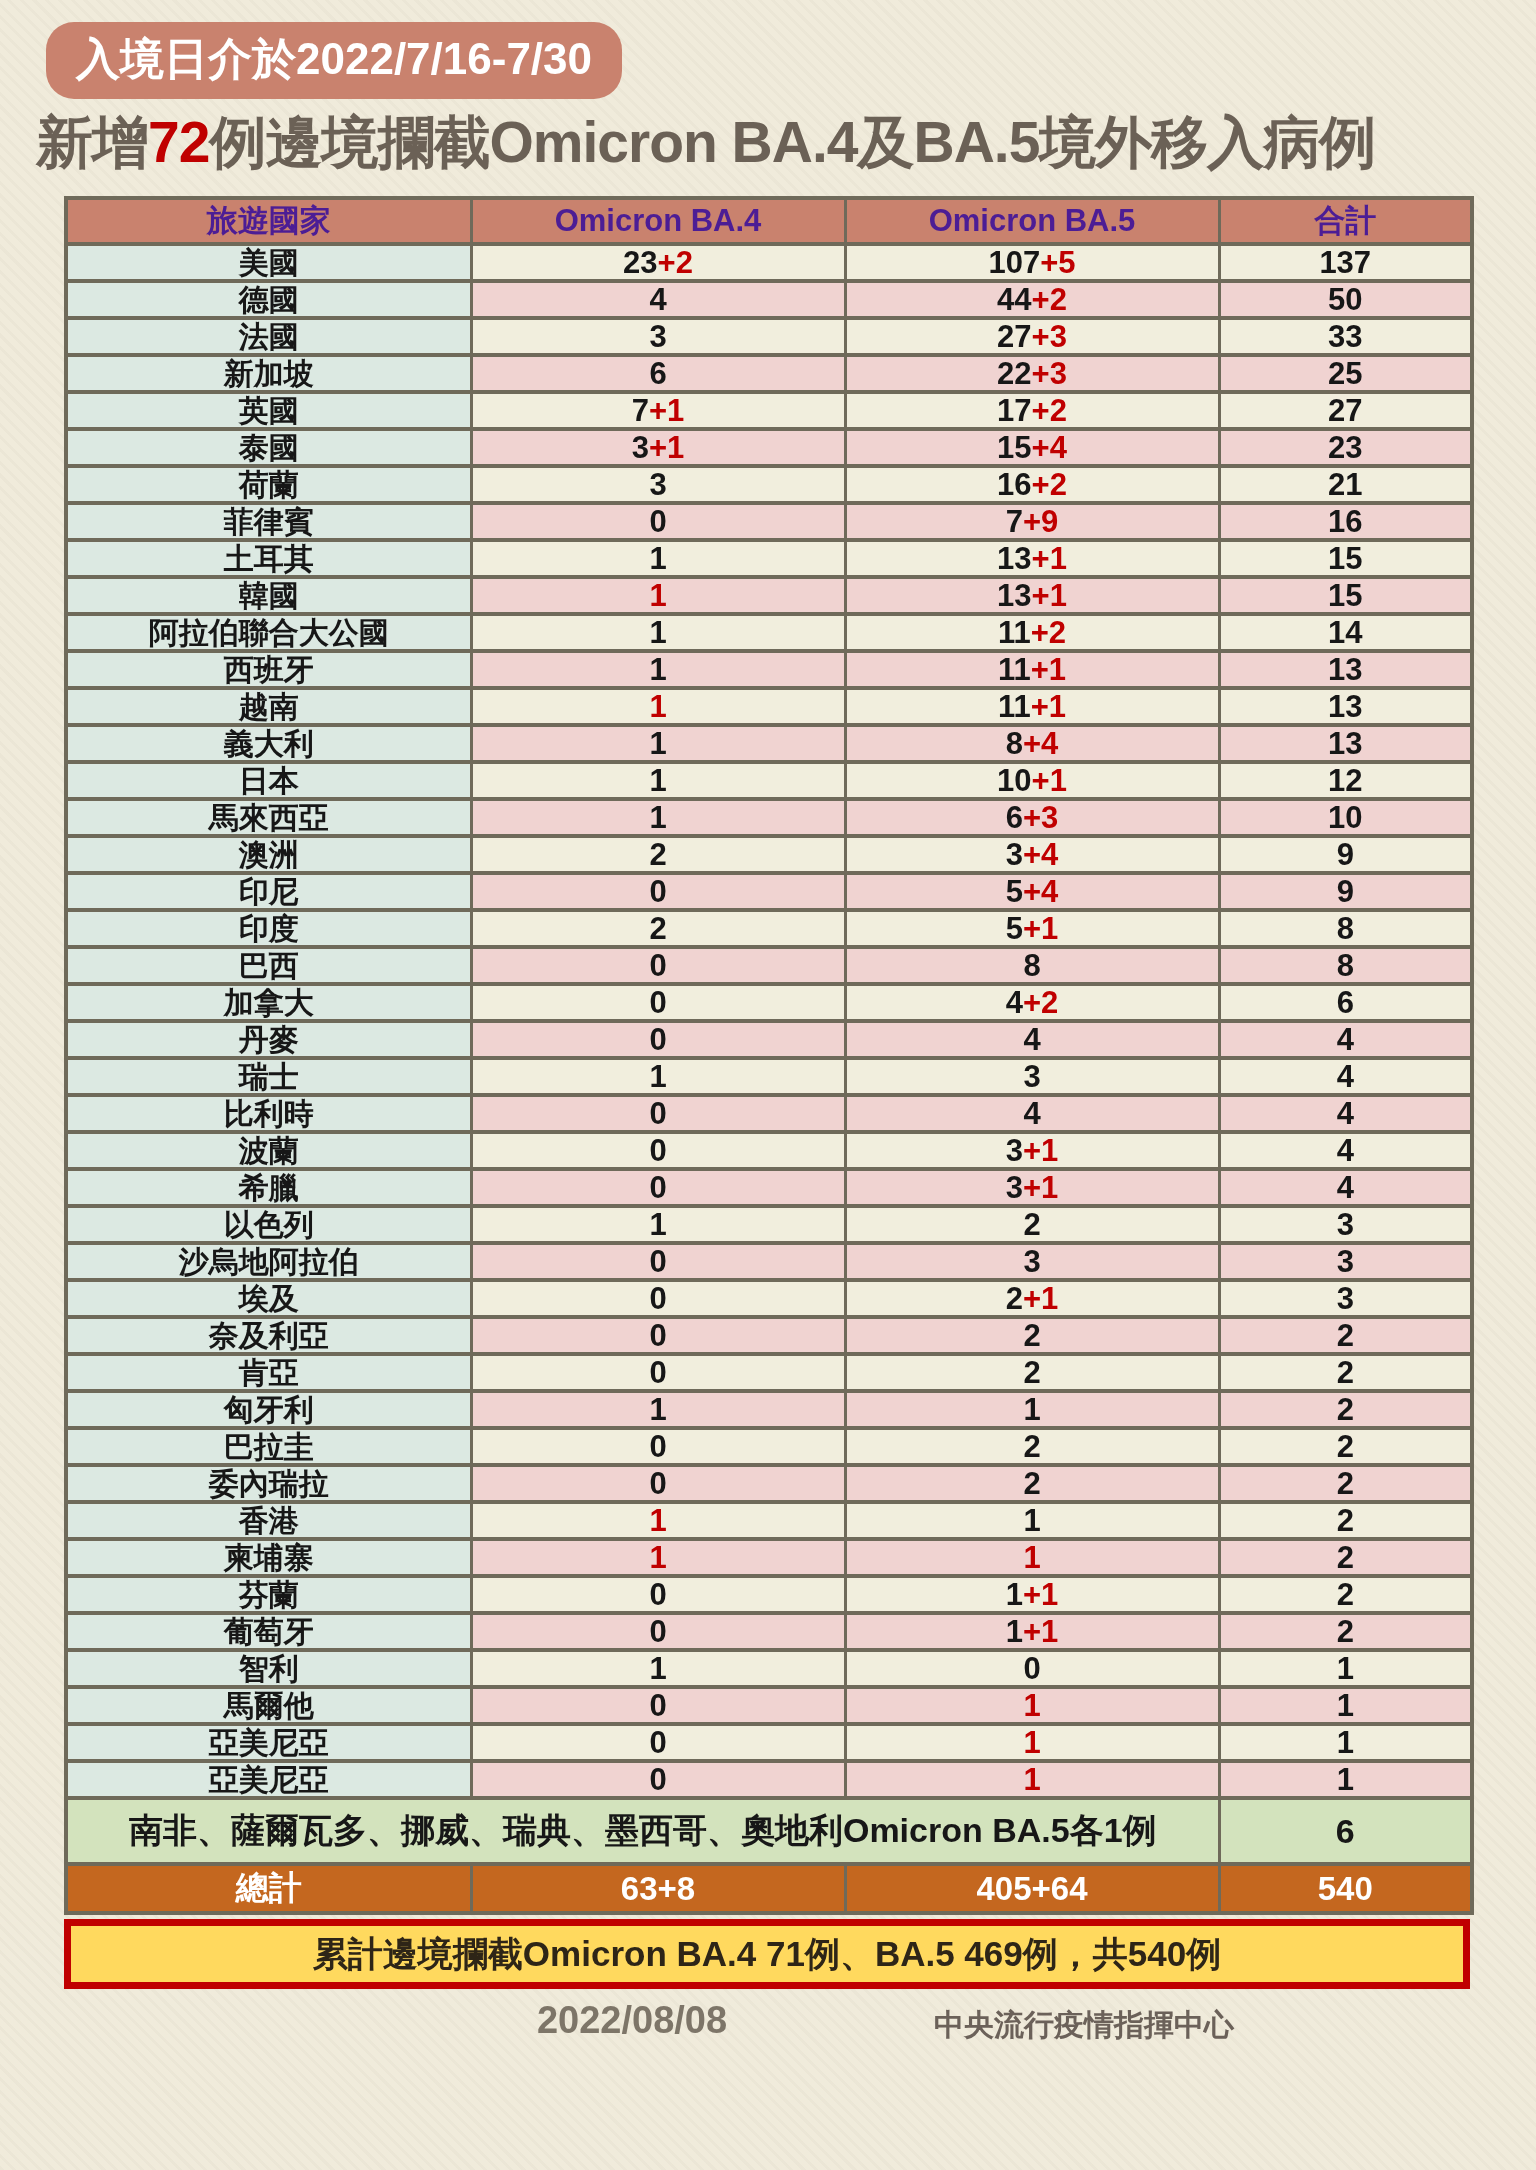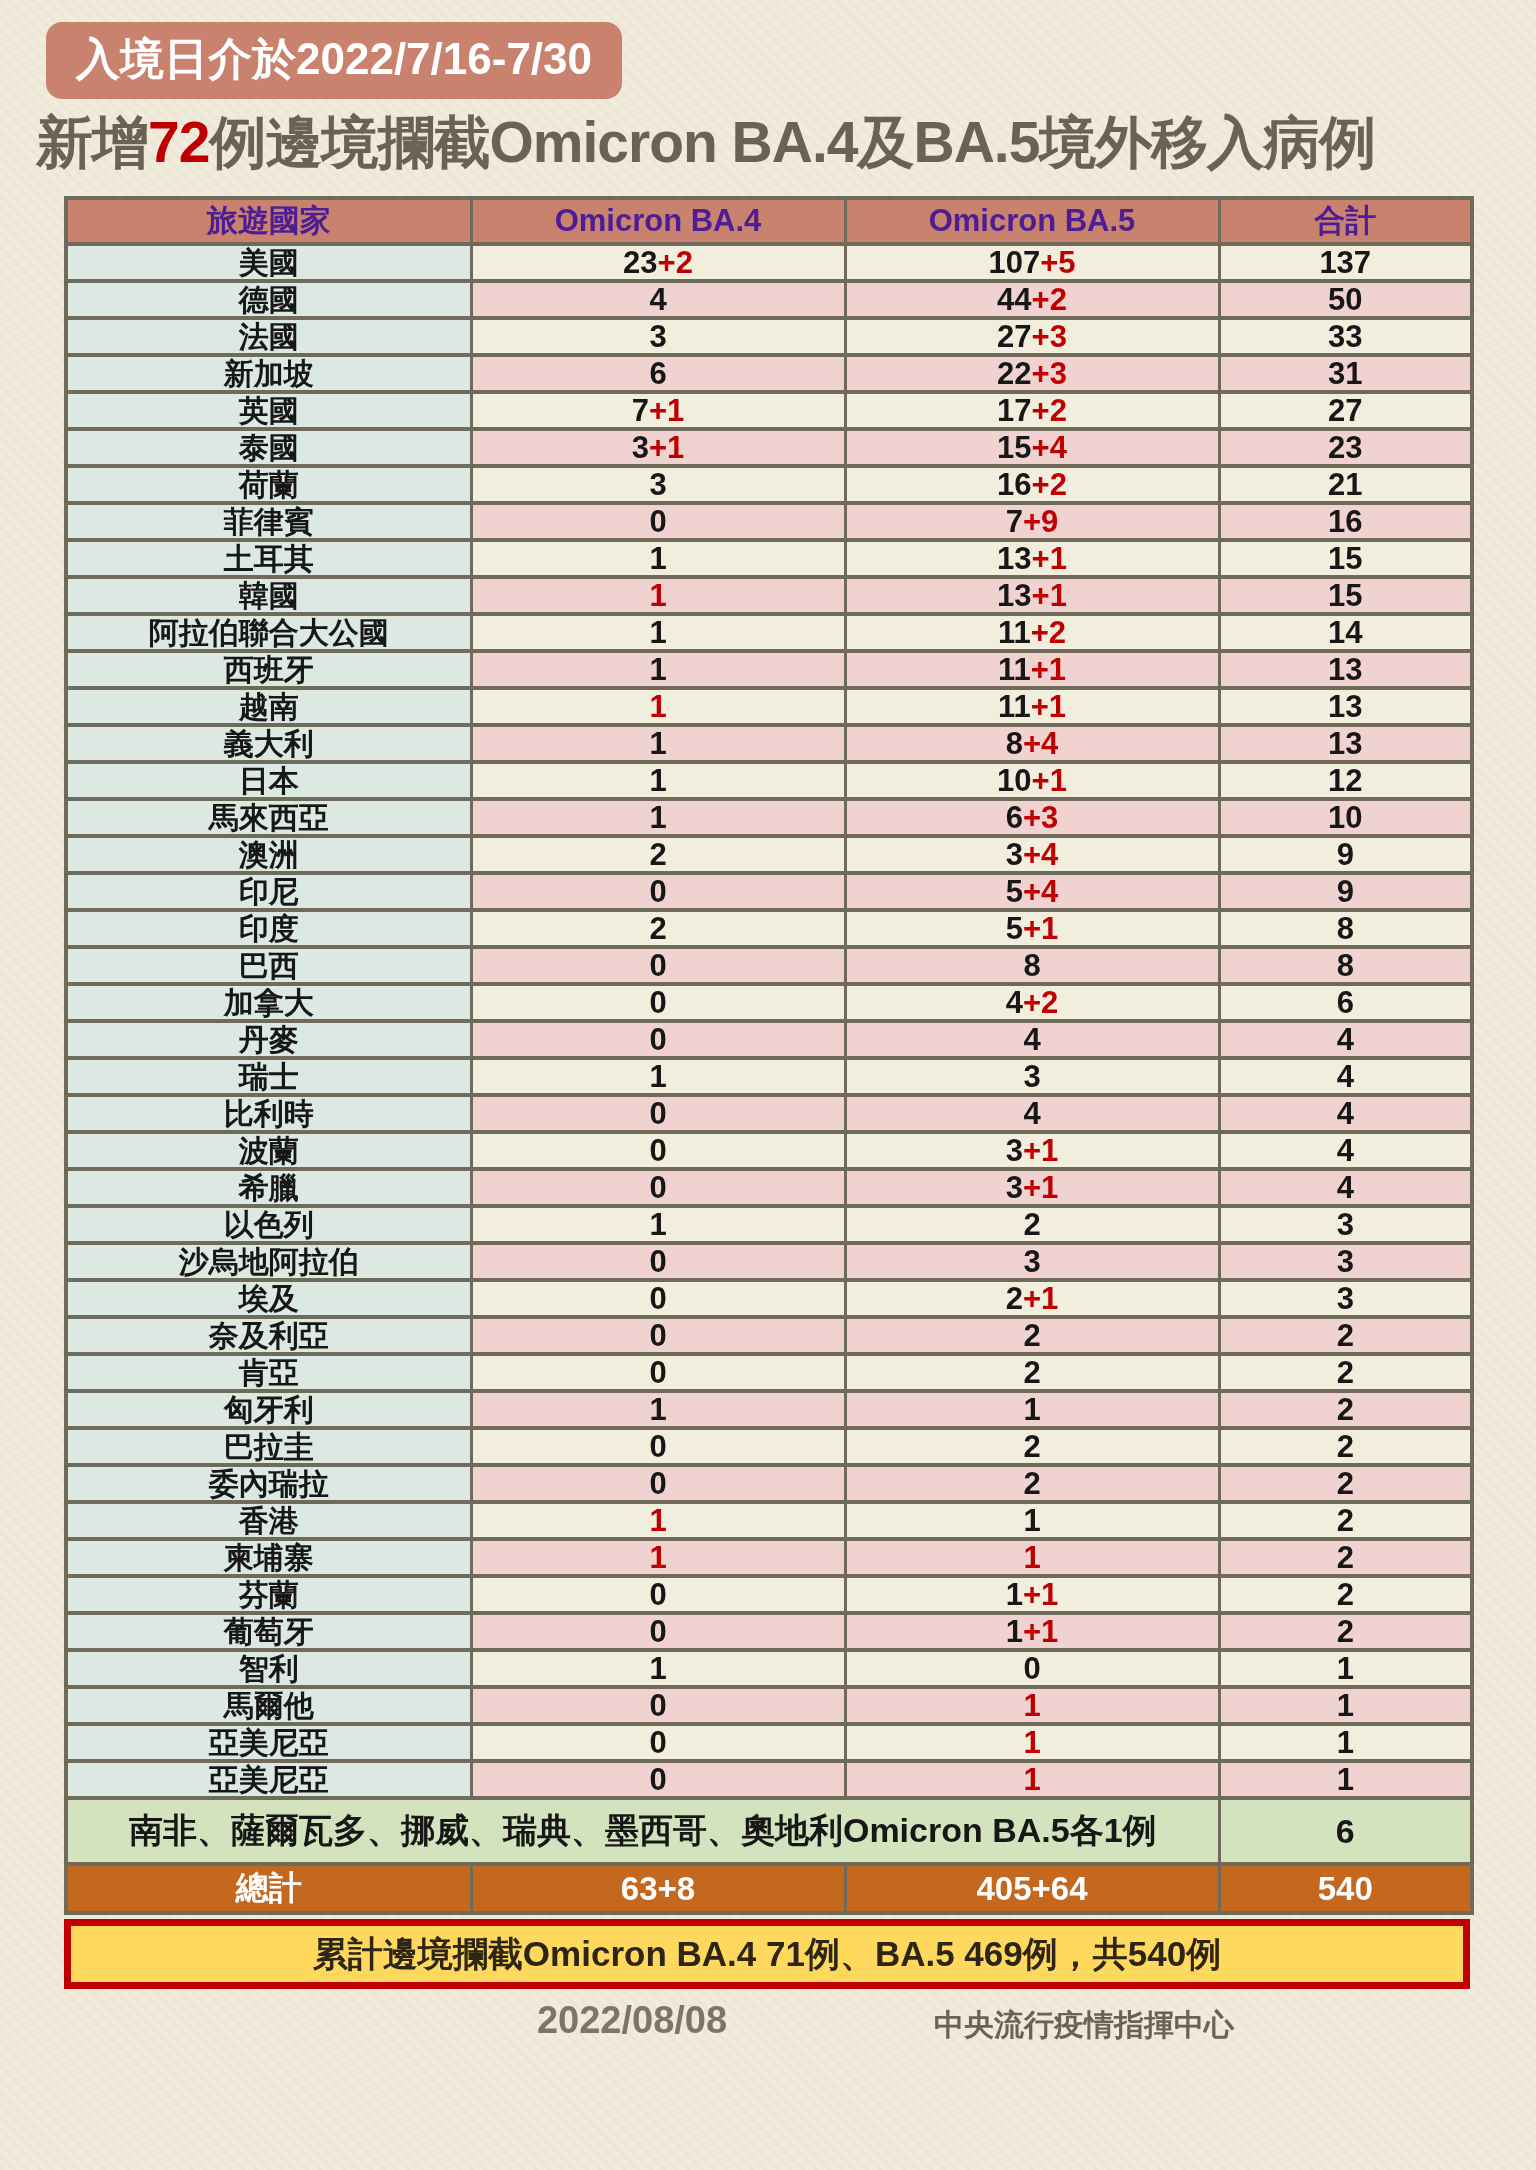--- a/index.html
+++ b/index.html
@@ -14,21 +14,21 @@
     height:2170px;
     background:
       repeating-linear-gradient(45deg, rgba(120,110,90,0.04) 0 3px, rgba(0,0,0,0) 3px 9px),
       var(--bg);
     font-family:"Liberation Sans","DejaVu Sans",sans-serif;
     overflow:hidden;
   }
   .badge{
     display:inline-block;margin:22px 0 0 46px;background:var(--salmon);
     color:#fff;font-size:44px;font-weight:900;padding:8px 30px 10px 30px;
-    border-radius:16px;letter-spacing:0px;
+    border-radius:28px;letter-spacing:0px;
   }
   .title{
     margin:6px 0 0 36px;font-size:57px;font-weight:900;color:var(--title);
     letter-spacing:-1px;white-space:nowrap;
   }
   .title .hl{color:var(--red);}
   table.main{
     margin:14px 0 0 64px;width:1406px;
     border-collapse:collapse;border:4px solid var(--border);
     table-layout:fixed;
@@ -113,21 +113,21 @@
       <tr class="odd">
     <td class="country">法國</td>
     <td class="num"><span class="v-black">3</span><span class="v-red"></span></td>
     <td class="num"><span class="v-black">27</span><span class="v-red">+3</span></td>
     <td class="num"><span class="v-black">33</span></td>
   </tr>
       <tr class="even">
     <td class="country">新加坡</td>
     <td class="num"><span class="v-black">6</span><span class="v-red"></span></td>
     <td class="num"><span class="v-black">22</span><span class="v-red">+3</span></td>
-    <td class="num"><span class="v-black">31</span></td>
+    <td class="num"><span class="v-black">25</span></td>
   </tr>
       <tr class="odd">
     <td class="country">英國</td>
     <td class="num"><span class="v-black">7</span><span class="v-red">+1</span></td>
     <td class="num"><span class="v-black">17</span><span class="v-red">+2</span></td>
     <td class="num"><span class="v-black">27</span></td>
   </tr>
       <tr class="even">
     <td class="country">泰國</td>
     <td class="num"><span class="v-black">3</span><span class="v-red">+1</span></td>

